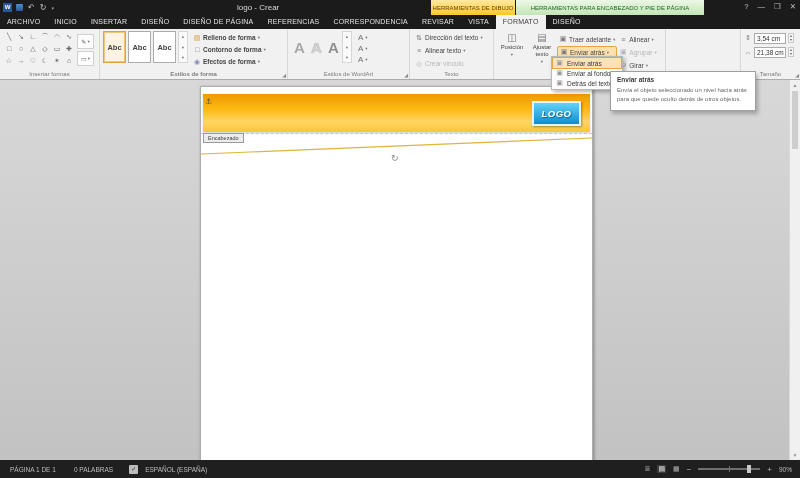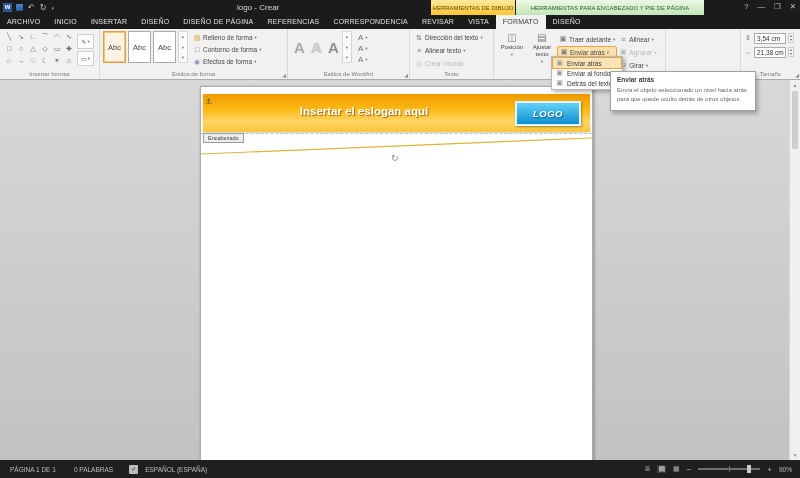--- a/index.html
+++ b/index.html
@@ -32,21 +32,21 @@
   .launcher { position:absolute; right:1px; bottom:1px; font-size:5px; color:#8a8a8a; }
   .dd { font-size:4.5px; color:#777; }
 
   .g-shapes { width:100px; }
   .shapes-wrap { display:flex; gap:2px; }
   .shape-grid { display:grid; grid-template-columns:repeat(6,12px); grid-auto-rows:12px; }
   .shp { font-size:7px; color:#6a6a6a; text-align:center; line-height:12px; }
   .shape-side { display:flex; flex-direction:column; gap:2px; padding-top:3px; }
   .mini-btn { width:17px; height:15px; border:1px solid #d0d0d0; background:#fdfdfd; font-size:6px; color:#666; display:flex; align-items:center; justify-content:center; gap:1px; }
 
-  .g-styles { width:188px; }
+  .g-styles { width:188px;font-weight:bold; }
   .row-wrap { display:flex; }
   .thumb { width:23px; height:32px; border:1px solid #ababab; background:#fff; margin-right:2px; font-size:7.5px; color:#444; display:flex; align-items:center; justify-content:center; }
   .thumb.sel { border-color:#e0a040; background:#fdf3e2; box-shadow:inset 0 0 0 1px #f2c57c; }
   .gal-strip { width:10px; height:32px; display:flex; flex-direction:column; justify-content:space-between; align-items:center; border:1px solid #d6d6d6; background:#fafafa; margin-right:3px; font-size:4.5px; color:#777; padding:2px 0; }
   .style-btns { display:flex; flex-direction:column; gap:1px; padding-top:1px; }
   .tiny-row { display:flex; align-items:center; height:11px; padding:0 2px; gap:2px; }
   .ticon { font-size:7px; width:8px; text-align:center; color:#7a7a7a; }
   .tlabel { font-size:6.5px; color:#454545; white-space:nowrap; }
   .fill-icon { color:#d9a33c; } .outline-icon { color:#7a7a7a; } .effects-icon { color:#8a8ab8; }
   .tiny-row.disabled .tlabel, .tiny-row.disabled .ticon, .tiny-row.disabled .dd { color:#b7b7b7; }
@@ -82,21 +82,21 @@
   
   .tip { position:absolute; left:610px; top:71px; width:146px; background:#fff; border:1px solid #9f9f9f; box-shadow:2px 3px 4px rgba(0,0,0,.25); z-index:50; padding:4px 6px 5px; }
   .tip-title { font-size:6.5px; font-weight:bold; color:#3c3c3c; margin-bottom:3px; }
   .tip-body { font-size:6px; color:#6a6a6a; line-height:1.55; }
 
   
   .workspace { position:absolute; top:80px; left:0; right:0; bottom:18px; background:linear-gradient(#d8d8d8,#c2c2c2); overflow:hidden; }
   .page { position:absolute; left:200px; top:6px; bottom:-2px; width:393px; background:#fff; border:1px solid #adadad; box-shadow:1px 1px 3px rgba(0,0,0,.35); }
   .banner { position:absolute; left:2px; right:2px; top:7px; height:38px; background:linear-gradient(#ee9a00,#fdb913 40%,#ffd563 72%,#f9c63a 100%); box-shadow:0 1px 2px rgba(0,0,0,.2); }
   .slogan { position:absolute; left:30px; right:95px; top:11px; text-align:center; font-size:11.5px; font-weight:bold; color:#fff; text-shadow:1px 1px 1px rgba(120,70,0,.75); white-space:nowrap; }
-  .logo-box { position:absolute; right:9px; top:7px; width:66px; height:25px; background:linear-gradient(#63d2f7,#0d8ecf); border:2px solid #e2f4fc; color:#fff; font-weight:bold; font-style:italic; font-size:9.5px; letter-spacing:.5px; display:flex; align-items:center; justify-content:center; box-shadow:1px 1px 2px rgba(0,0,0,.35); text-shadow:1px 1px 1px rgba(0,70,110,.7); }
+  .logo-box { position:absolute; right:9px; top:7px; width:49px; height:25px; background:linear-gradient(#63d2f7,#0d8ecf); border:2px solid #e2f4fc; color:#fff; font-weight:bold; font-style:italic; font-size:9.5px; letter-spacing:.5px; display:flex; align-items:center; justify-content:center; box-shadow:1px 1px 2px rgba(0,0,0,.35); text-shadow:1px 1px 1px rgba(0,70,110,.7); }
   .anchor { position:absolute; left:4px; top:10px; font-size:8px; color:#4f4f4f; z-index:3; }
   .hdr-line { position:absolute; left:0; right:0; top:46px; border-top:1px dashed #c6c6c6; }
   .hdr-tag { position:absolute; left:2px; top:46px; background:#ececec; border:1px solid #9b9b9b; font-size:5.5px; color:#3f3f3f; padding:1px 4px; z-index:3; white-space:nowrap; }
   .design-line { position:absolute; left:0; top:48px; width:391px; height:22px; }
   .rotate-handle { position:absolute; left:190px; top:66px; font-size:9px; color:#8a8a8a; }
 
   .scrollbar { position:absolute; right:0; top:0; bottom:0; width:11px; background:#f0f0f0; border-left:1px solid #d9d9d9; }
   .sb-arrow { width:100%; height:10px; font-size:5px; color:#8f8f8f; text-align:center; line-height:10px; }
   .sb-arrow.down { position:absolute; bottom:0; }
   .sb-thumb { position:absolute; left:2px; right:2px; top:11px; height:58px; background:#cdcdcd; border-radius:1px; }
@@ -355,21 +355,20 @@
 
   <div class="tip">
     <div class="tip-title">Enviar atrás</div>
     <div class="tip-body">Envía el objeto seleccionado un nivel hacia atrás para que quede oculto detrás de otros objetos.</div>
   </div>
 
   <div class="workspace">
     <div class="page">
       <span class="anchor">⚓</span>
       <div class="banner">
-        <div class="slogan">Insertar el eslogan aquí</div>
         <div class="logo-box">LOGO</div>
       </div>
       <div class="hdr-line"></div>
       <div class="hdr-tag">Encabezado</div>
       <svg class="design-line" viewBox="0 0 391 22" preserveAspectRatio="none">
         <line x1="0" y1="19" x2="391" y2="3" stroke="#dcb53a" stroke-width="1.2"></line>
       </svg>
       <span class="rotate-handle">↻</span>
     </div>
     <div class="scrollbar">

